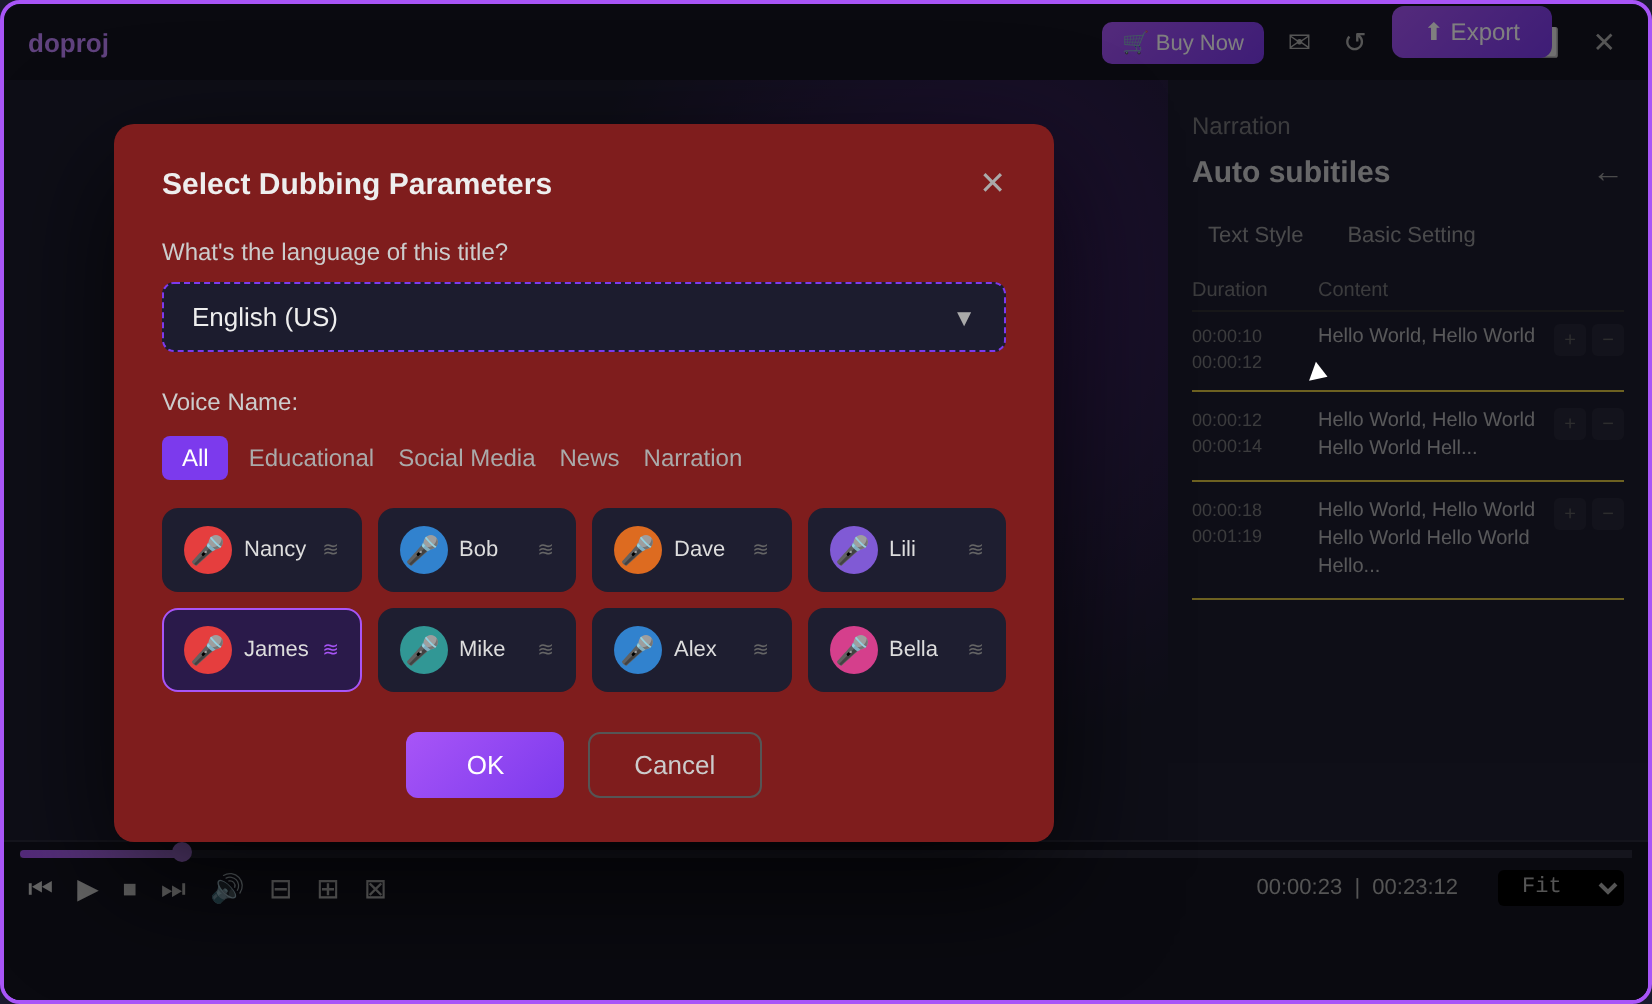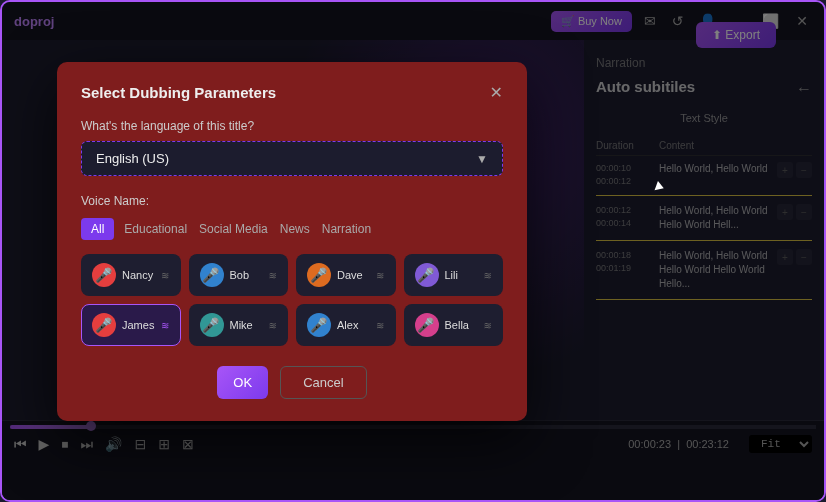--- a/index.html
+++ b/index.html
@@ -65,21 +65,21 @@
     .title-icon {
       color: #aaa;
       font-size: 14px;
       cursor: pointer;
       padding: 2px 4px;
     }
 
     
     .export-btn {
       position: absolute;
-      top: 20px;
+      top: 1px;
       right: 48px;
       background: linear-gradient(135deg, #a855f7, #7c3aed);
       border: none;
       border-radius: 6px;
       color: white;
       font-size: 12px;
       padding: 6px 16px;
       cursor: pointer;
       display: flex;
       align-items: center;
@@ -115,21 +115,20 @@
       font-weight: 600;
     }
     .back-arrow {
       color: #aaa;
       font-size: 16px;
     }
     .panel-tabs {
       display: flex;
       gap: 6px;
       margin-bottom: 12px;
-      flex-direction: column;
     }
     .panel-tab {
       color: #aaa;
       font-size: 11px;
       padding: 4px 8px;
       border-radius: 4px;
       cursor: pointer;
       background: transparent;
       border: none;
     }
@@ -436,21 +435,21 @@
       display: flex;
       justify-content: center;
       gap: 12px;
     }
     .btn-ok {
       background: linear-gradient(135deg, #a855f7, #7c3aed);
       border: none;
       border-radius: 6px;
       color: white;
       font-size: 13px;
-      padding: 8px 16px;
+      padding: 8px 30px;
       cursor: pointer;
     }
     .btn-cancel {
       background: transparent;
       border: 1.5px solid #555;
       border-radius: 6px;
       color: #ccc;
       font-size: 13px;
       padding: 8px 22px;
       cursor: pointer;
@@ -498,20 +497,21 @@
 <div class="spotlight"></div>
 
 <div class="right-panel">
   <div class="right-panel-title">Narration</div>
   <div class="auto-subtitles-header">
     <span class="auto-subtitles-label">Auto subitiles</span>
     <span class="back-arrow">←</span>
   </div>
   <div class="panel-tabs">
     <button class="panel-tab">Text Style</button>
+    <button class="panel-tab">Basic Setting</button>
   </div>
   <div class="panel-table-header">
     <span>Duration</span>
     <span>Content</span>
   </div>
   <div class="subtitle-row">
     <div class="subtitle-time">
       <div>00:00:10</div>
       <div>00:00:12</div>
     </div>

